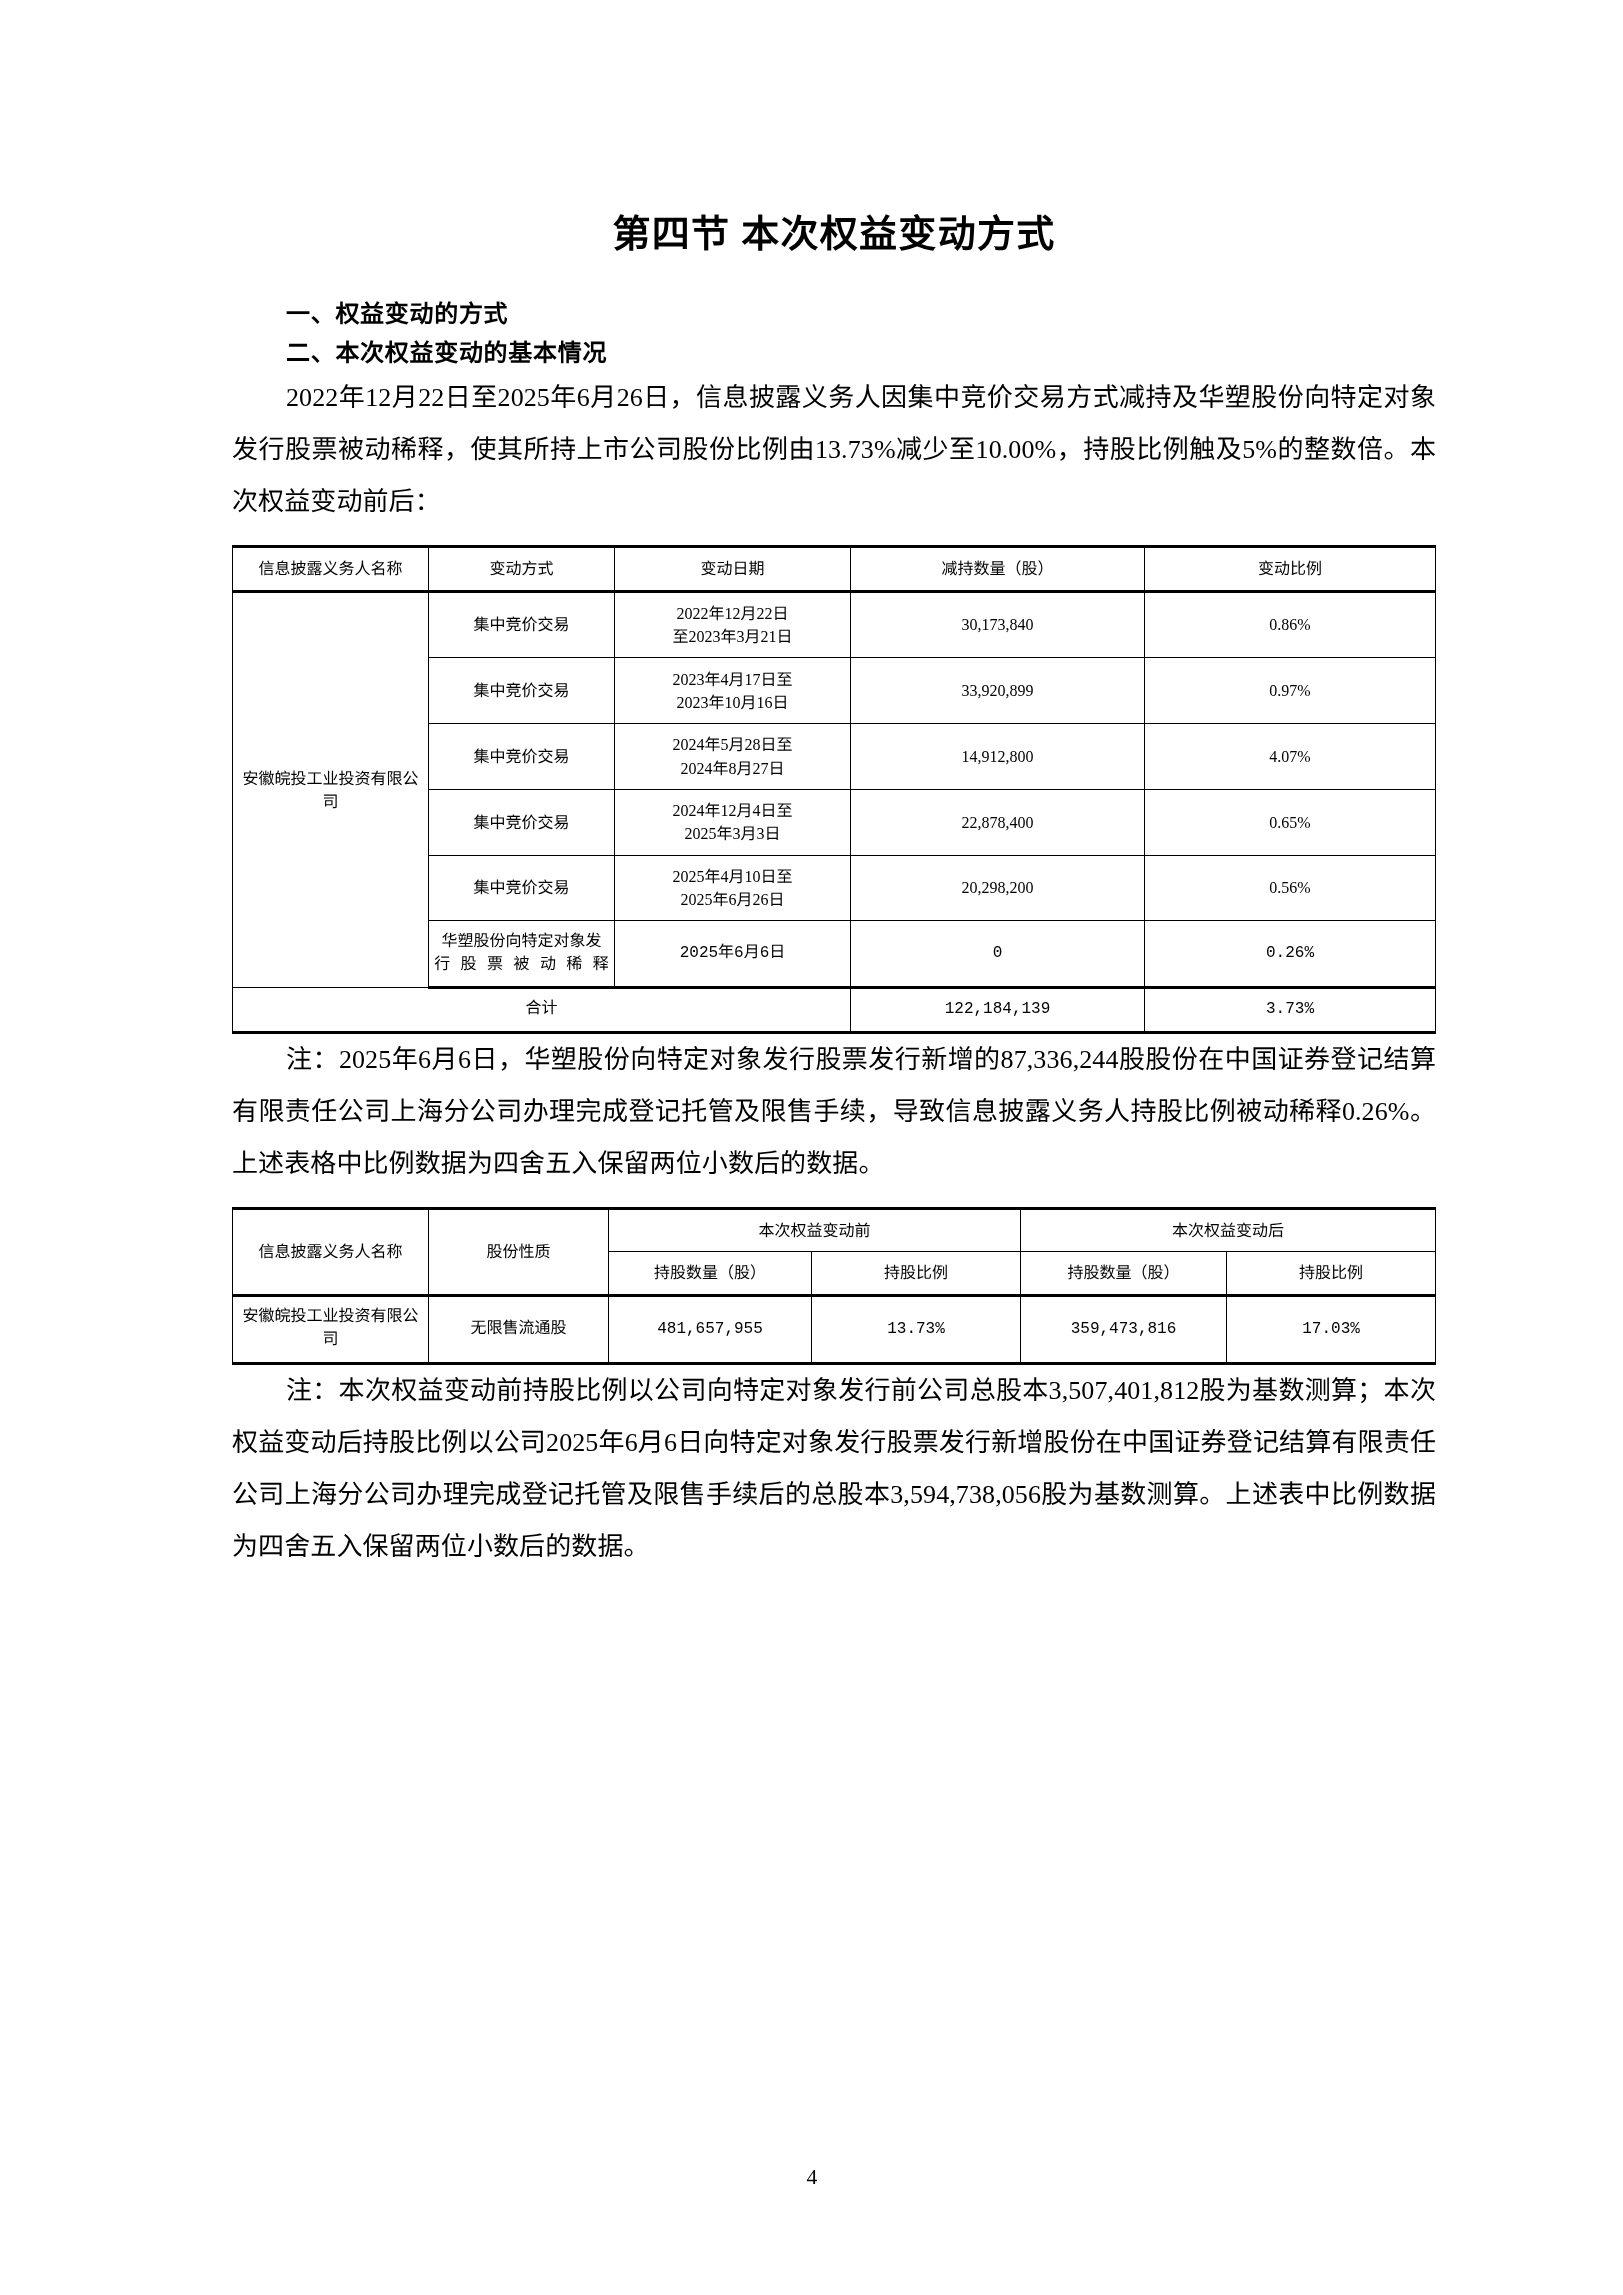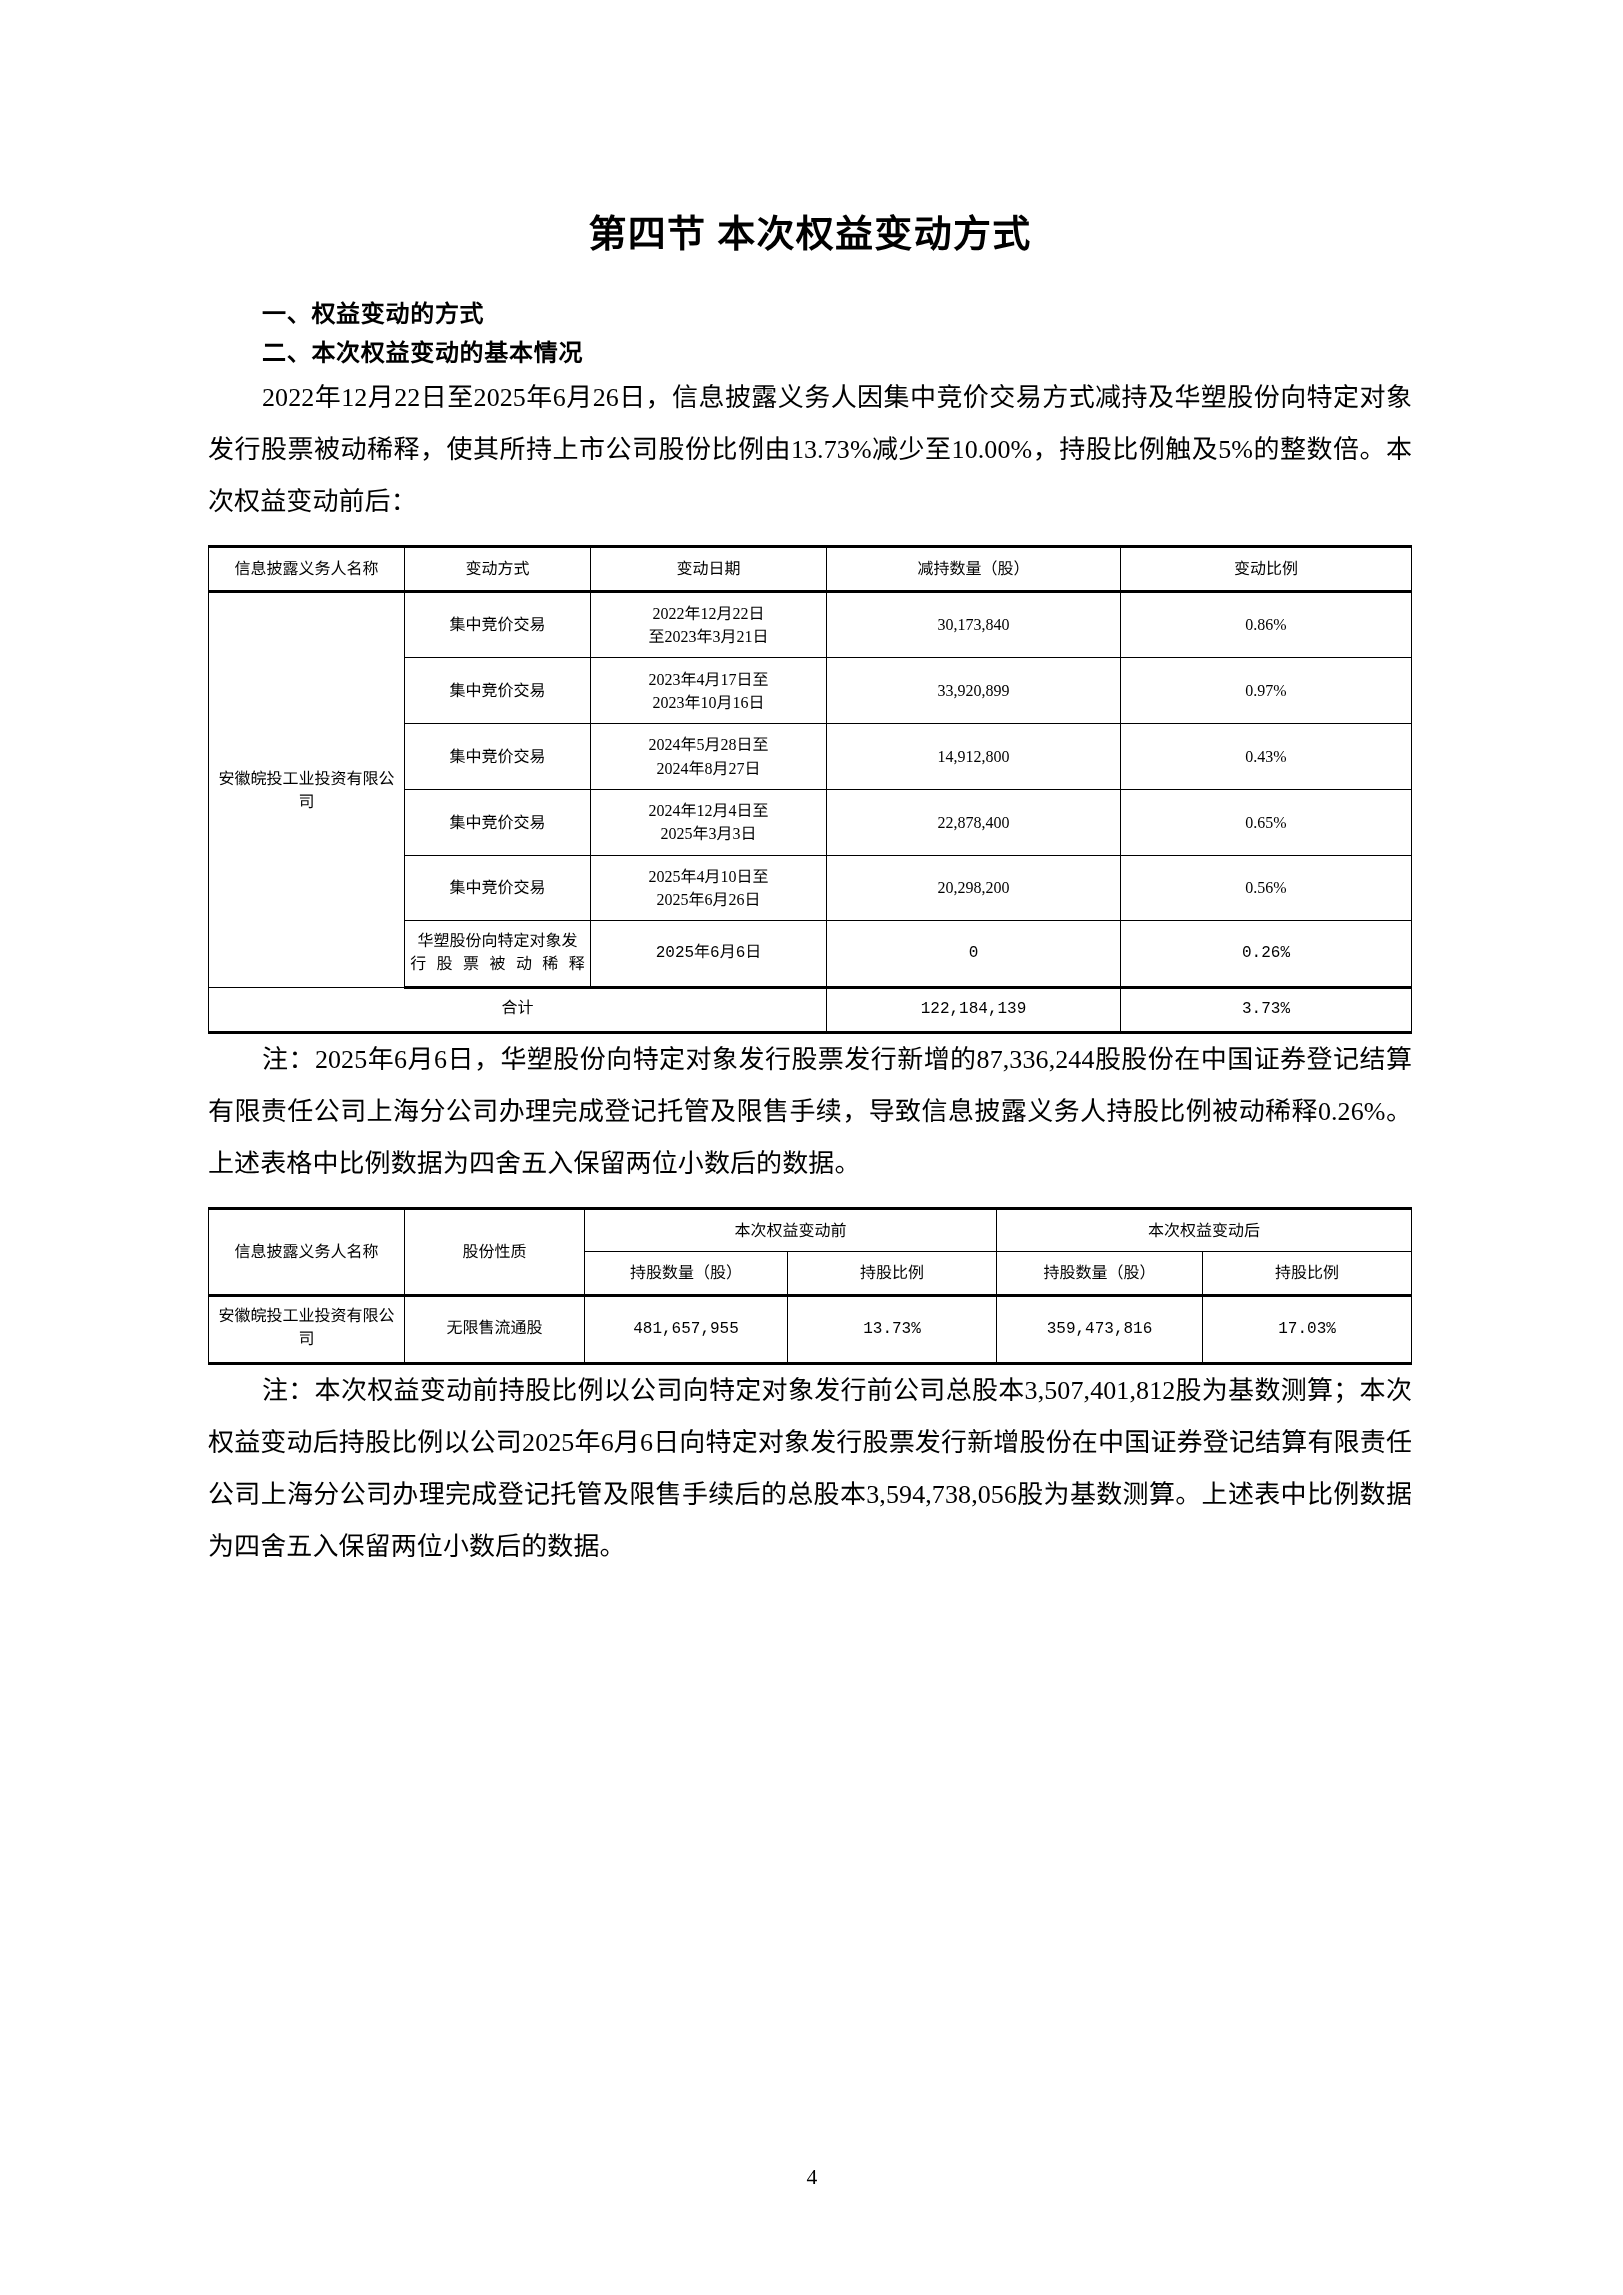--- a/index.html
+++ b/index.html
@@ -16,21 +16,21 @@
     position: relative;
     width: 1624px;
     height: 2295px;
     background: #ffffff;
     box-sizing: border-box;
     padding: 0;
     overflow: hidden;
   }
   .content {
     position: absolute;
-    left: 208px;
+    left: 232px;
     top: 0;
     width: 1204px;
   }
 
   .doc-title {
     text-align: center;
     font-size: 38px;
     font-weight: bold;
     letter-spacing: 1.3px;
     margin: 0;
@@ -163,21 +163,21 @@
           <td>33,920,899</td>
           <td>0.97%</td>
         </tr>
         <tr>
           <td>集中竞价交易</td>
           <td class="cell-2line">
             <div>2024年5月28日至</div>
             <div>2024年8月27日</div>
           </td>
           <td>14,912,800</td>
-          <td>0.43%</td>
+          <td>4.07%</td>
         </tr>
         <tr>
           <td>集中竞价交易</td>
           <td class="cell-2line">
             <div>2024年12月4日至</div>
             <div>2025年3月3日</div>
           </td>
           <td>22,878,400</td>
           <td>0.65%</td>
         </tr>

